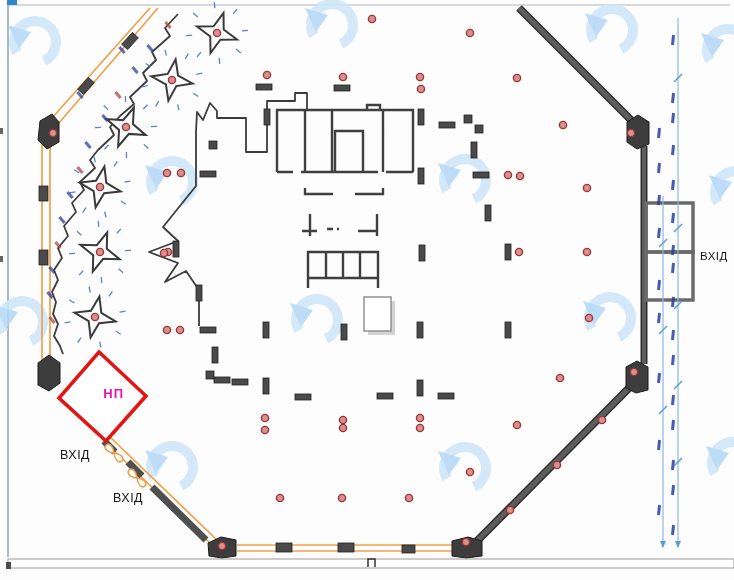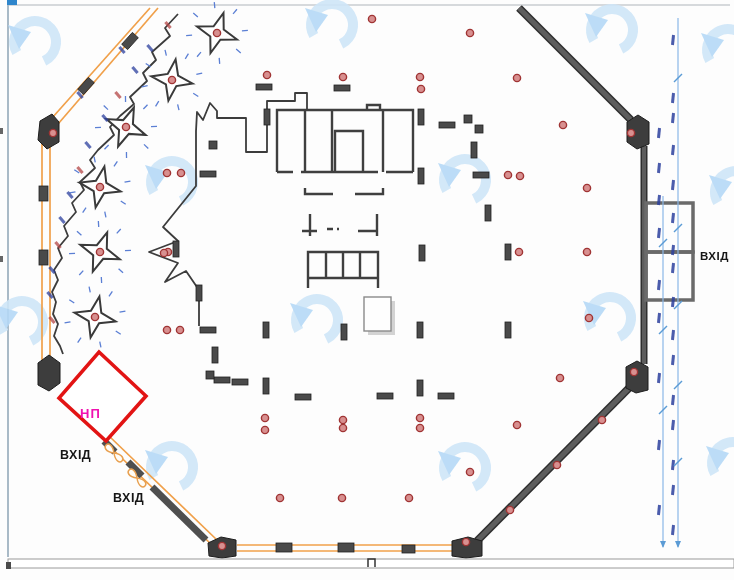--- a/index.html
+++ b/index.html
@@ -1,18 +1,18 @@
 <!DOCTYPE html>
 <html><head>
 <meta charset="utf-8">
 <style>
   html,body{margin:0;padding:0;background:#e9e9e9;font-family:"Liberation Sans",sans-serif;}
   #stage{position:relative;width:734px;height:580px;background:#fdfdfd;overflow:hidden;margin:0 auto;}
   #stage svg{position:absolute;left:0;top:0;}
-  .lbl{position:absolute;color:#161616;font-weight:700;letter-spacing:.5px;white-space:nowrap;
+  .lbl{position:absolute;color:#161616;font-weight:400;letter-spacing:.5px;white-space:nowrap;
        user-select:none;}
   #np-label{color:var(--np-pink,#f012b0);font-size:13px;font-weight:700;letter-spacing:1px;}
   .entrance{font-size:12.5px;}
   #entrance-right{font-size:11.5px;}
   .wall-orange{stroke:var(--wall-orange,#f0a04a);stroke-width:1.7;fill:none;}
   .wall-dark-edge{stroke:var(--wall-edge,#2f2f2f);fill:none;stroke-linecap:butt;}
   .wall-dark-core{stroke:var(--wall-dark,#5d5d5d);fill:none;stroke-linecap:butt;}
   .block{fill:var(--block,#3d3d3d);stroke:#1d1d1d;stroke-width:1;}
   .doorblock{fill:#4a4a4a;stroke:#222;stroke-width:.8;}
   .thin{stroke:#3c3c3c;stroke-width:1.8;fill:none;stroke-linejoin:round;}
@@ -348,17 +348,17 @@
         <path d="M675,541 L681,541 L678,548 Z" fill="#5b9bd5"></path>
       </g>
 
     <g>
       <rect x="8" y="559" width="726" height="9" fill="#ffffff" stroke="#9a9a9a" stroke-width="1"></rect>
       <rect x="6" y="562" width="5" height="7" fill="#4a4a4a"></rect>
       <path d="M368,567 L368,559 L375,559 L375,567" fill="none" stroke="#333" stroke-width="1.5"></path>
     </g>
   </svg>
 
-  <div class="lbl" id="np-label" style="left:80px;top:386px;width:44px;text-align:left;margin-top:20px;">НП</div>
+  <div class="lbl" id="np-label" style="left:80px;top:386px;width:44px;text-align:right;">НП</div>
   <div class="lbl entrance" style="left:60px;top:448px;">ВХІД</div>
   <div class="lbl entrance" style="left:113px;top:491px;">ВХІД</div>
   <div class="lbl" id="entrance-right" style="left:700px;top:250px;">ВХІД</div>
 </div>
 
 </body></html>

